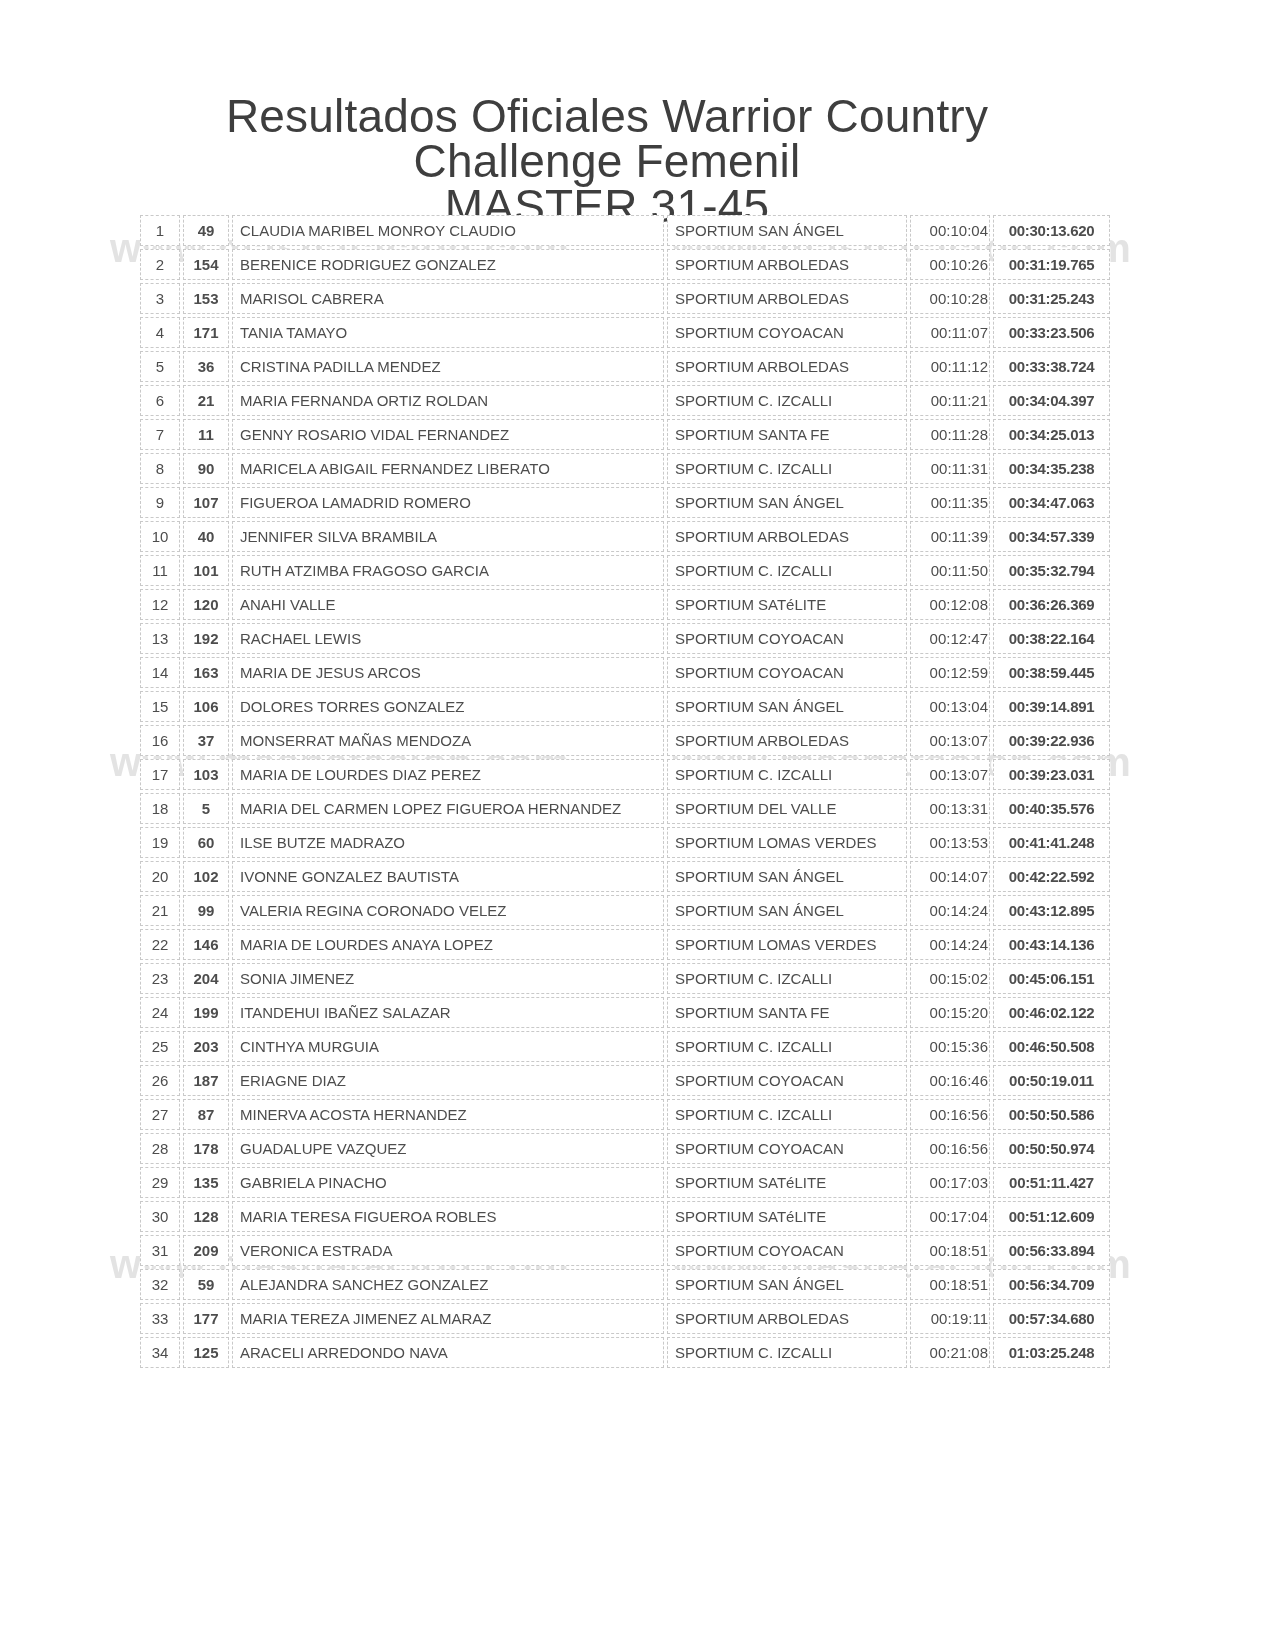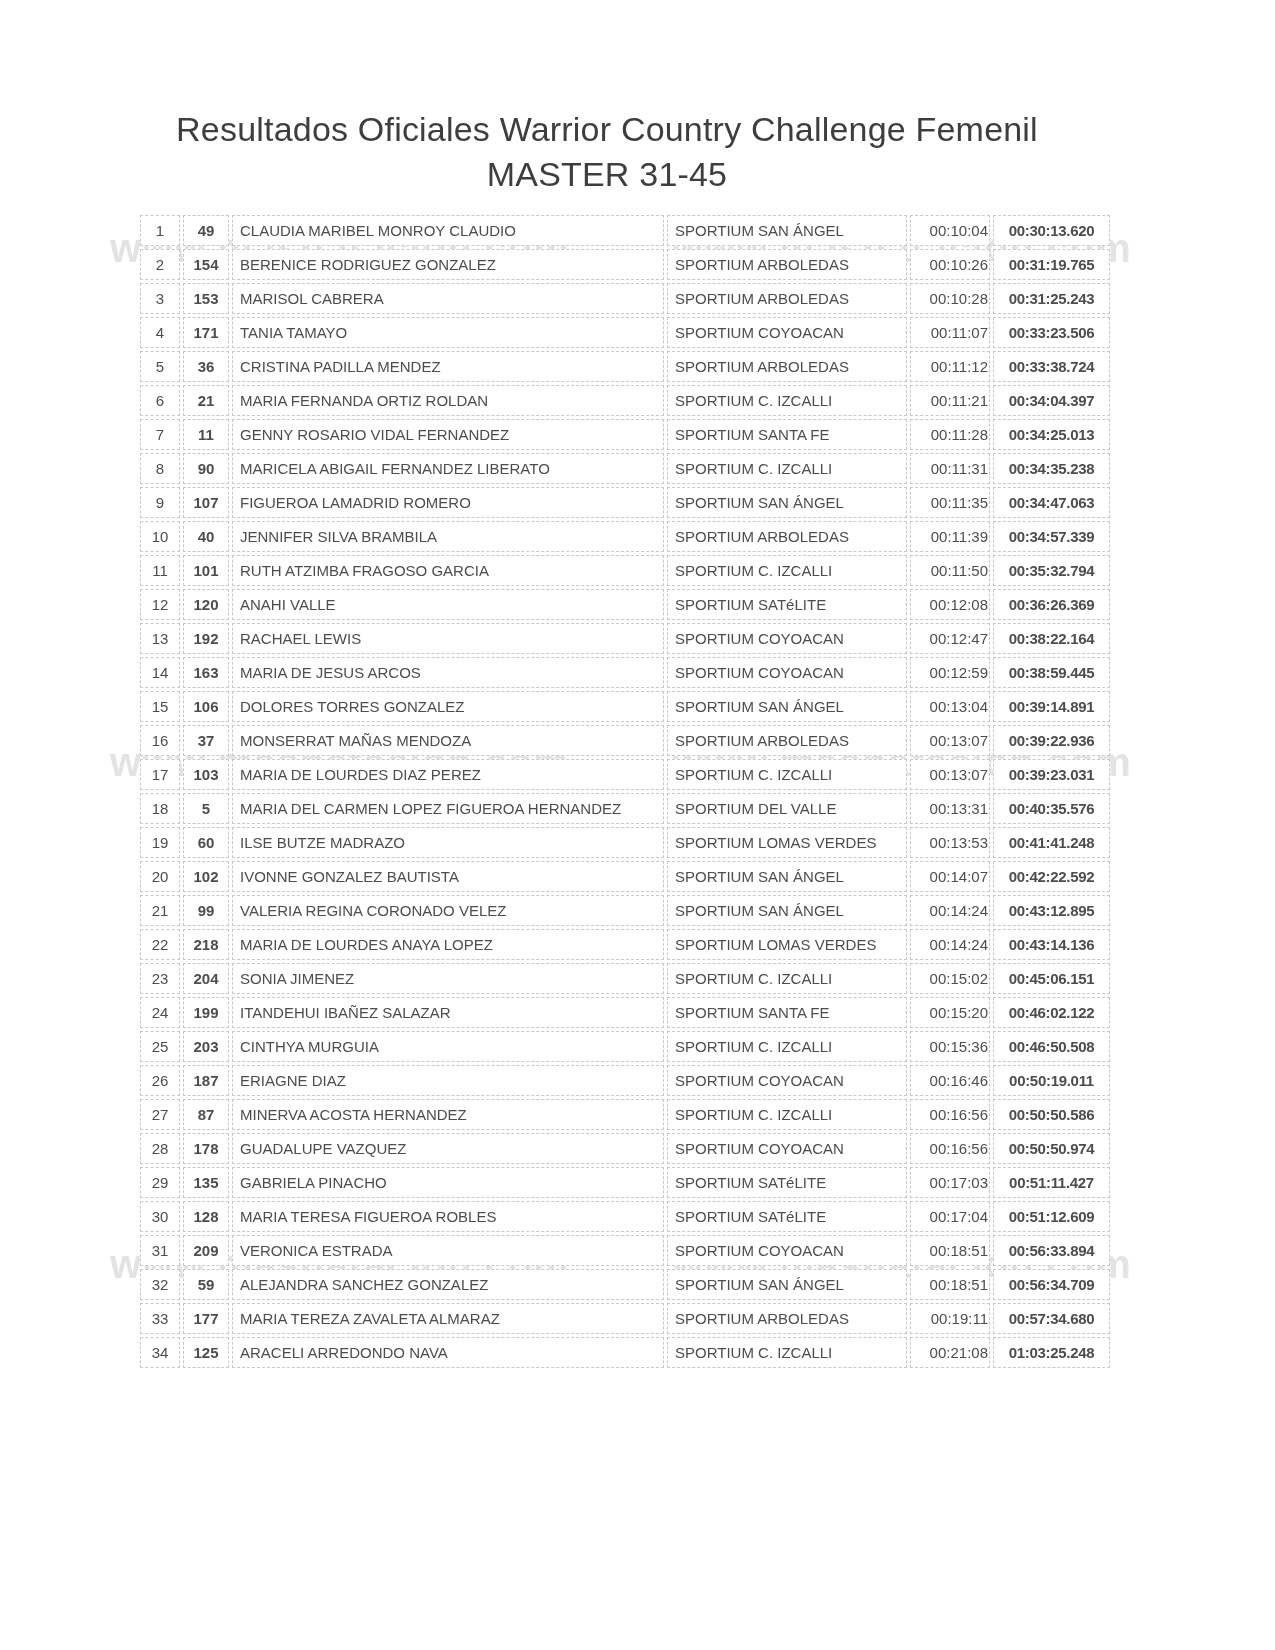--- a/index.html
+++ b/index.html
@@ -3,22 +3,22 @@
 <meta charset="utf-8">
 <style>
   html,body { margin:0; padding:0; }
   body {
     width:1275px; height:1650px; position:relative; background:#ffffff;
     font-family:"Liberation Sans", sans-serif;
   }
   .page { position:absolute; inset:0; overflow:hidden; }
 
   .title {
-    position:absolute; top:107px; left:137px; width:940px; margin:0;
-    text-align:center; font-size:34px; font-weight:300; color:#3e3e3e;
+    position:absolute; top:94px; left:137px; width:940px; margin:0;
+    text-align:center; font-size:46px; font-weight:300; color:#3e3e3e;
     line-height:45px; letter-spacing:0.2px;
   }
 
   table.results {
     position:absolute; top:212px; left:137px;
     border-collapse:separate; border-spacing:3px;
     table-layout:fixed;
   }
   table.results td {
     border:1px dashed #c9c9c9;
@@ -225,21 +225,21 @@
         <tr>
       <td class="c-pos">21</td>
       <td class="c-bib">99</td>
       <td class="c-name">VALERIA REGINA CORONADO VELEZ</td>
       <td class="c-club">SPORTIUM SAN ÁNGEL</td>
       <td class="c-split">00:14:24</td>
       <td class="c-final">00:43:12.895</td>
     </tr>
         <tr>
       <td class="c-pos">22</td>
-      <td class="c-bib">218</td>
+      <td class="c-bib">146</td>
       <td class="c-name">MARIA DE LOURDES ANAYA LOPEZ</td>
       <td class="c-club">SPORTIUM LOMAS VERDES</td>
       <td class="c-split">00:14:24</td>
       <td class="c-final">00:43:14.136</td>
     </tr>
         <tr>
       <td class="c-pos">23</td>
       <td class="c-bib">204</td>
       <td class="c-name">SONIA JIMENEZ</td>
       <td class="c-club">SPORTIUM C. IZCALLI</td>
@@ -314,21 +314,21 @@
       <td class="c-pos">32</td>
       <td class="c-bib">59</td>
       <td class="c-name">ALEJANDRA SANCHEZ GONZALEZ</td>
       <td class="c-club">SPORTIUM SAN ÁNGEL</td>
       <td class="c-split">00:18:51</td>
       <td class="c-final">00:56:34.709</td>
     </tr>
         <tr>
       <td class="c-pos">33</td>
       <td class="c-bib">177</td>
-      <td class="c-name">MARIA TEREZA ZAVALETA ALMARAZ</td>
+      <td class="c-name">MARIA TEREZA JIMENEZ ALMARAZ</td>
       <td class="c-club">SPORTIUM ARBOLEDAS</td>
       <td class="c-split">00:19:11</td>
       <td class="c-final">00:57:34.680</td>
     </tr>
         <tr>
       <td class="c-pos">34</td>
       <td class="c-bib">125</td>
       <td class="c-name">ARACELI ARREDONDO NAVA</td>
       <td class="c-club">SPORTIUM C. IZCALLI</td>
       <td class="c-split">00:21:08</td>

